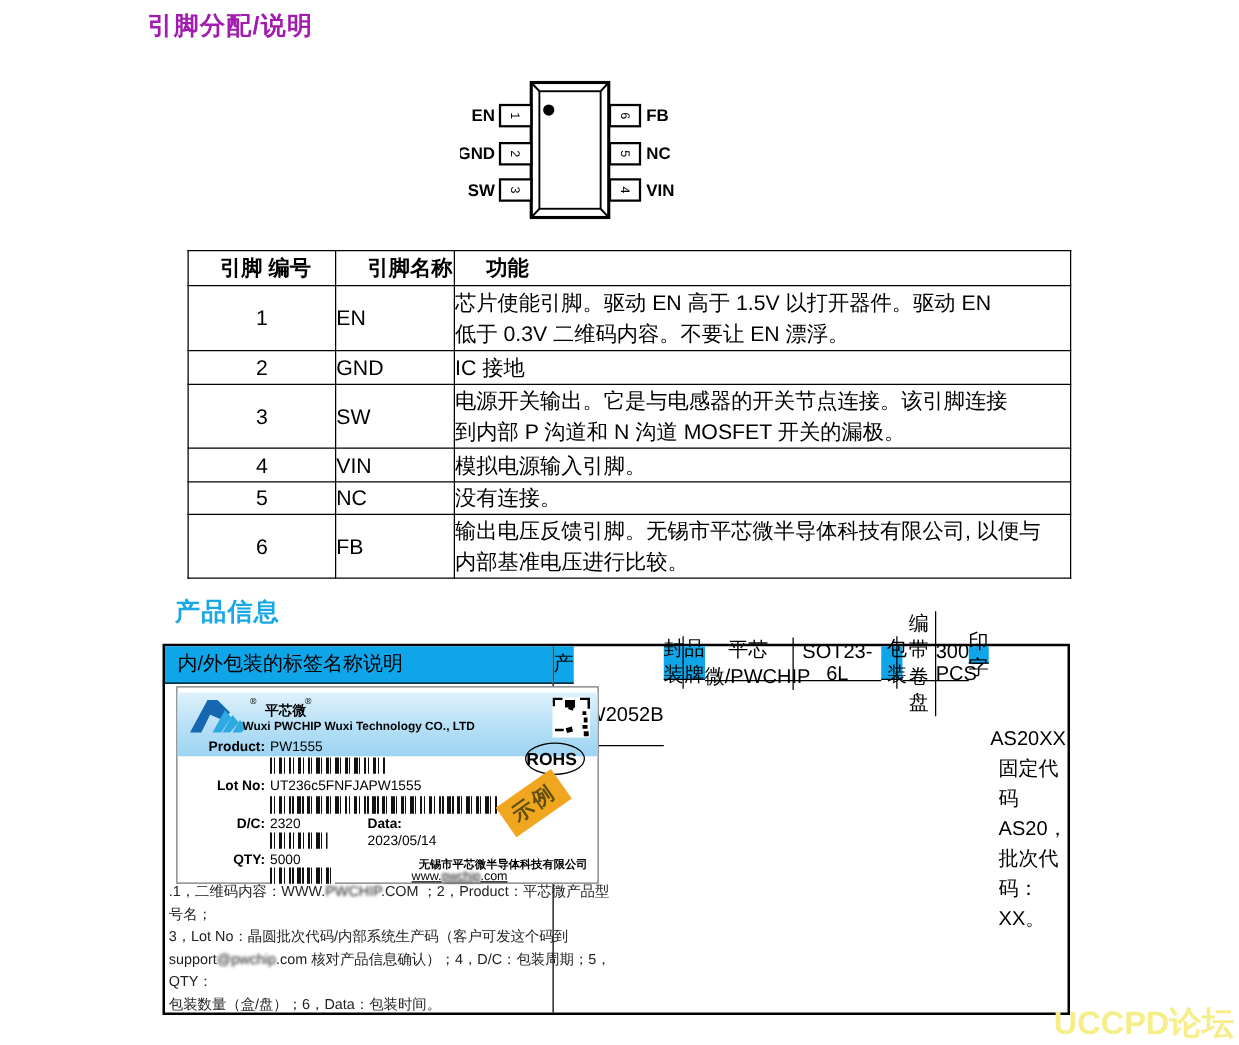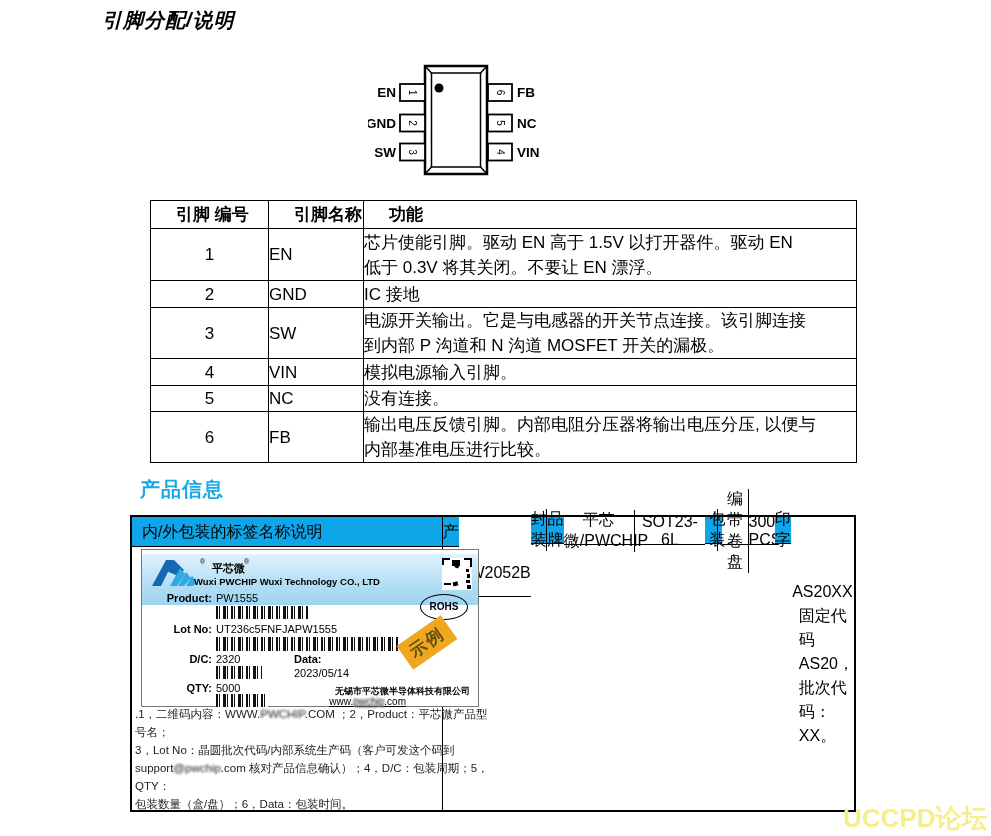--- a/index.html
+++ b/index.html
@@ -41,34 +41,34 @@
   .lab-company-en{position:absolute;left:52px;top:22px;font-weight:bold;font-size:9.5px;}
   .fld{position:absolute;width:62px;text-align:right;font-weight:bold;font-size:11px;}
   .val{position:absolute;left:74px;font-size:11px;}
   .barcode{position:absolute;left:74px;background-color:#fff;
      background-image:repeating-linear-gradient(90deg,
        #111 0,#111 2px,#fff 2px,#fff 3px,
        #111 3px,#111 4px,#fff 4px,#fff 7px,
        #111 7px,#111 10px,#fff 10px,#fff 11px,
        #111 11px,#111 12px,#fff 12px,#fff 15px);}
   .rohs{position:absolute;left:278px;top:44px;width:46px;height:24px;border:1.5px solid #000;
-      border-radius:50%;text-align:center;line-height:24px;font-weight:bold;font-size:10px;}
+      border-radius:50%;line-height:24px;font-weight:bold;font-size:14px;}
   .stamp{position:absolute;left:258px;top:78px;background:#F1A61F;color:#5F4F10;
       font-weight:bold;font-size:17px;padding:3px 8px;transform:rotate(-35deg);letter-spacing:2px;}
   .lab-foot-co{position:absolute;right:8px;top:135px;font-weight:bold;font-size:9px;}
   .lab-foot-site{position:absolute;right:72px;top:146px;font-size:10px;text-decoration:underline;}
   .blur{filter:blur(1.3px);}
   .notes{position:absolute;left:3px;top:158px;width:358px;font-size:11.5px;
       line-height:18px;color:#222;white-space:pre-line;}
   .watermark{position:absolute;left:843px;top:801px;font-size:26px;color:#F5EE8A;font-weight:bold;}
 </style>
 </head>
 <body>
 
-<div class="abs section-title" style="left:102px;top:7px;color:#000000;font-style:italic;">引脚分配/说明</div>
+<div class="abs section-title" style="left:118px;top:7px;color:#a21caf;">引脚分配/说明</div>
 
 <div class="abs" style="left:368px;top:55px;width:185px;height:130px;">
   <svg id="chip-svg" width="185" height="130" viewBox="0 0 185 130">
 
     <rect x="57" y="11" width="62" height="108" fill="#fff" stroke="#000" stroke-width="2.5"></rect>
     <rect x="63.5" y="18" width="49" height="94" fill="none" stroke="#000" stroke-width="1.5"></rect>
     <line x1="57" y1="11" x2="63.5" y2="18" stroke="#000" stroke-width="1.5"></line>
     <line x1="119" y1="11" x2="112.5" y2="18" stroke="#000" stroke-width="1.5"></line>
     <line x1="57" y1="119" x2="63.5" y2="112" stroke="#000" stroke-width="1.5"></line>
     <line x1="119" y1="119" x2="112.5" y2="112" stroke="#000" stroke-width="1.5"></line>
@@ -107,21 +107,21 @@
   <tbody>
       <tr style="height:28px;">
     <th>引脚 编号</th>
     <th>引脚名称</th>
     <th>功能</th>
   </tr>
   <tr style="height:52px;">
     <td class="c">1</td>
     <td class="pl">EN</td>
     <td class="desc">芯片使能引脚。驱动 EN 高于 1.5V 以打开器件。驱动  EN
-低于  0.3V  将其关闭。不要让  EN  漂浮。</td>
+低于  0.3V  二维码内容。不要让  EN  漂浮。</td>
   </tr>
   <tr style="height:27px;">
     <td class="c">2</td>
     <td class="pl">GND</td>
     <td class="desc">IC 接地</td>
   </tr>
   <tr style="height:51px;">
     <td class="c">3</td>
     <td class="pl">SW</td>
     <td class="desc">电源开关输出。它是与电感器的开关节点连接。该引脚连接
@@ -133,21 +133,21 @@
     <td class="desc">模拟电源输入引脚。</td>
   </tr>
   <tr style="height:26px;">
     <td class="c">5</td>
     <td class="pl">NC</td>
     <td class="desc">没有连接。</td>
   </tr>
   <tr style="height:51px;">
     <td class="c">6</td>
     <td class="pl">FB</td>
-    <td class="desc">输出电压反馈引脚。内部电阻分压器将输出电压分压, 以便与
+    <td class="desc">输出电压反馈引脚。无锡市平芯微半导体科技有限公司, 以便与
 内部基准电压进行比较。</td>
   </tr>
 </tbody>
   </table>
 
 <div class="abs section-title" style="left:140px;top:476px;color:#19A8E6;">产品信息</div>
 
 <div class="ptable abs" style="left:130px;top:515px;width:726px;height:297px;">
 
   <div class="lpane">
@@ -224,21 +224,21 @@
       <div>平芯微/PWCHIP</div>
       <div>SOT23-6L</div>
     </div>
     <div class="rrow split gray" style="height:27px;">
       <div>包装</div>
     </div>
     <div class="rrow split" style="height:28px;">
       <div>编带卷盘</div>
       <div>3000 PCS</div>
     </div>
-    <div class="rrow gray" style="height:27px;">印字</div>
+    <div class="rrow gray" style="height:14px;">印字</div>
     <div class="mark-area">
       <div class="mark-code">AS20XX</div>
       <div class="mark-desc">固定代码 AS20，批次代码：XX。</div>
     </div>
   </div>
 </div>
 
 <div class="watermark">UCCPD论坛</div>
 
 </body></html>

